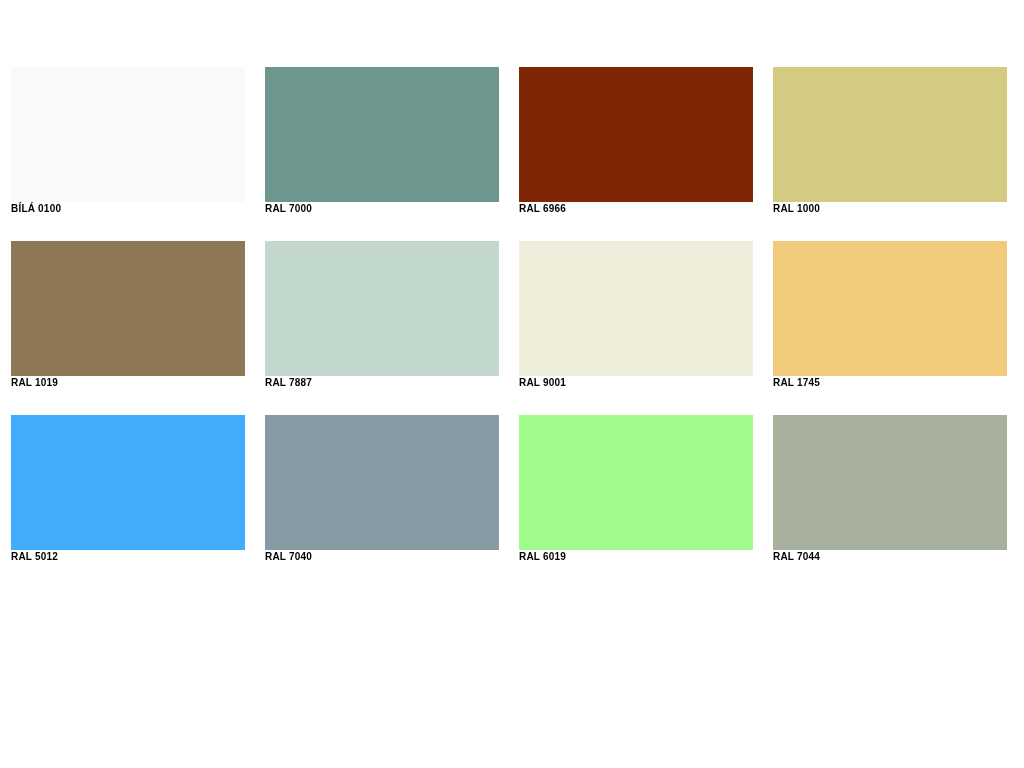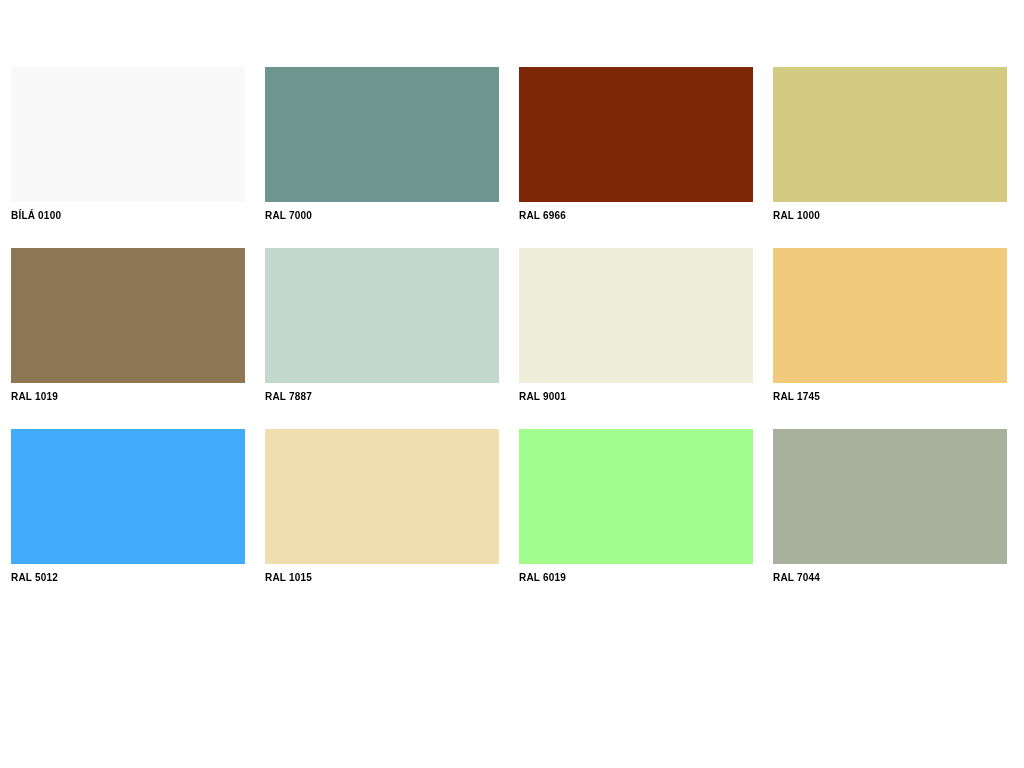--- a/index.html
+++ b/index.html
@@ -26,21 +26,20 @@
   .swatch-cell {
     width: 234px;
   }
   .swatch-chip {
     width: 234px;
     height: 135px;
     display: block;
   }
   .swatch-label {
     display: block;
-    margin-top: 7px;
     font-size: 10px;
     font-weight: bold;
     color: #000000;
     letter-spacing: 0.2px;
     line-height: 13px;
     white-space: nowrap;
   }
 </style>
 </head>
 <body>
@@ -76,22 +75,22 @@
     </div>
     <div class="swatch-cell">
       <span class="swatch-chip" style="background-color: rgb(242, 202, 124);"></span>
       <span class="swatch-label">RAL 1745</span>
     </div>
     <div class="swatch-cell">
       <span class="swatch-chip" style="background-color: rgb(65, 172, 251);"></span>
       <span class="swatch-label">RAL 5012</span>
     </div>
     <div class="swatch-cell">
-      <span class="swatch-chip" style="background-color: rgb(239, 223, 174);"></span>
-      <span class="swatch-label">RAL 1015</span>
+      <span class="swatch-chip" style="background-color: rgb(135, 153, 163);"></span>
+      <span class="swatch-label">RAL 7040</span>
     </div>
     <div class="swatch-cell">
       <span class="swatch-chip" style="background-color: rgb(161, 251, 141);"></span>
       <span class="swatch-label">RAL 6019</span>
     </div>
     <div class="swatch-cell">
       <span class="swatch-chip" style="background-color: rgb(168, 177, 157);"></span>
       <span class="swatch-label">RAL 7044</span>
     </div>
   </div>

